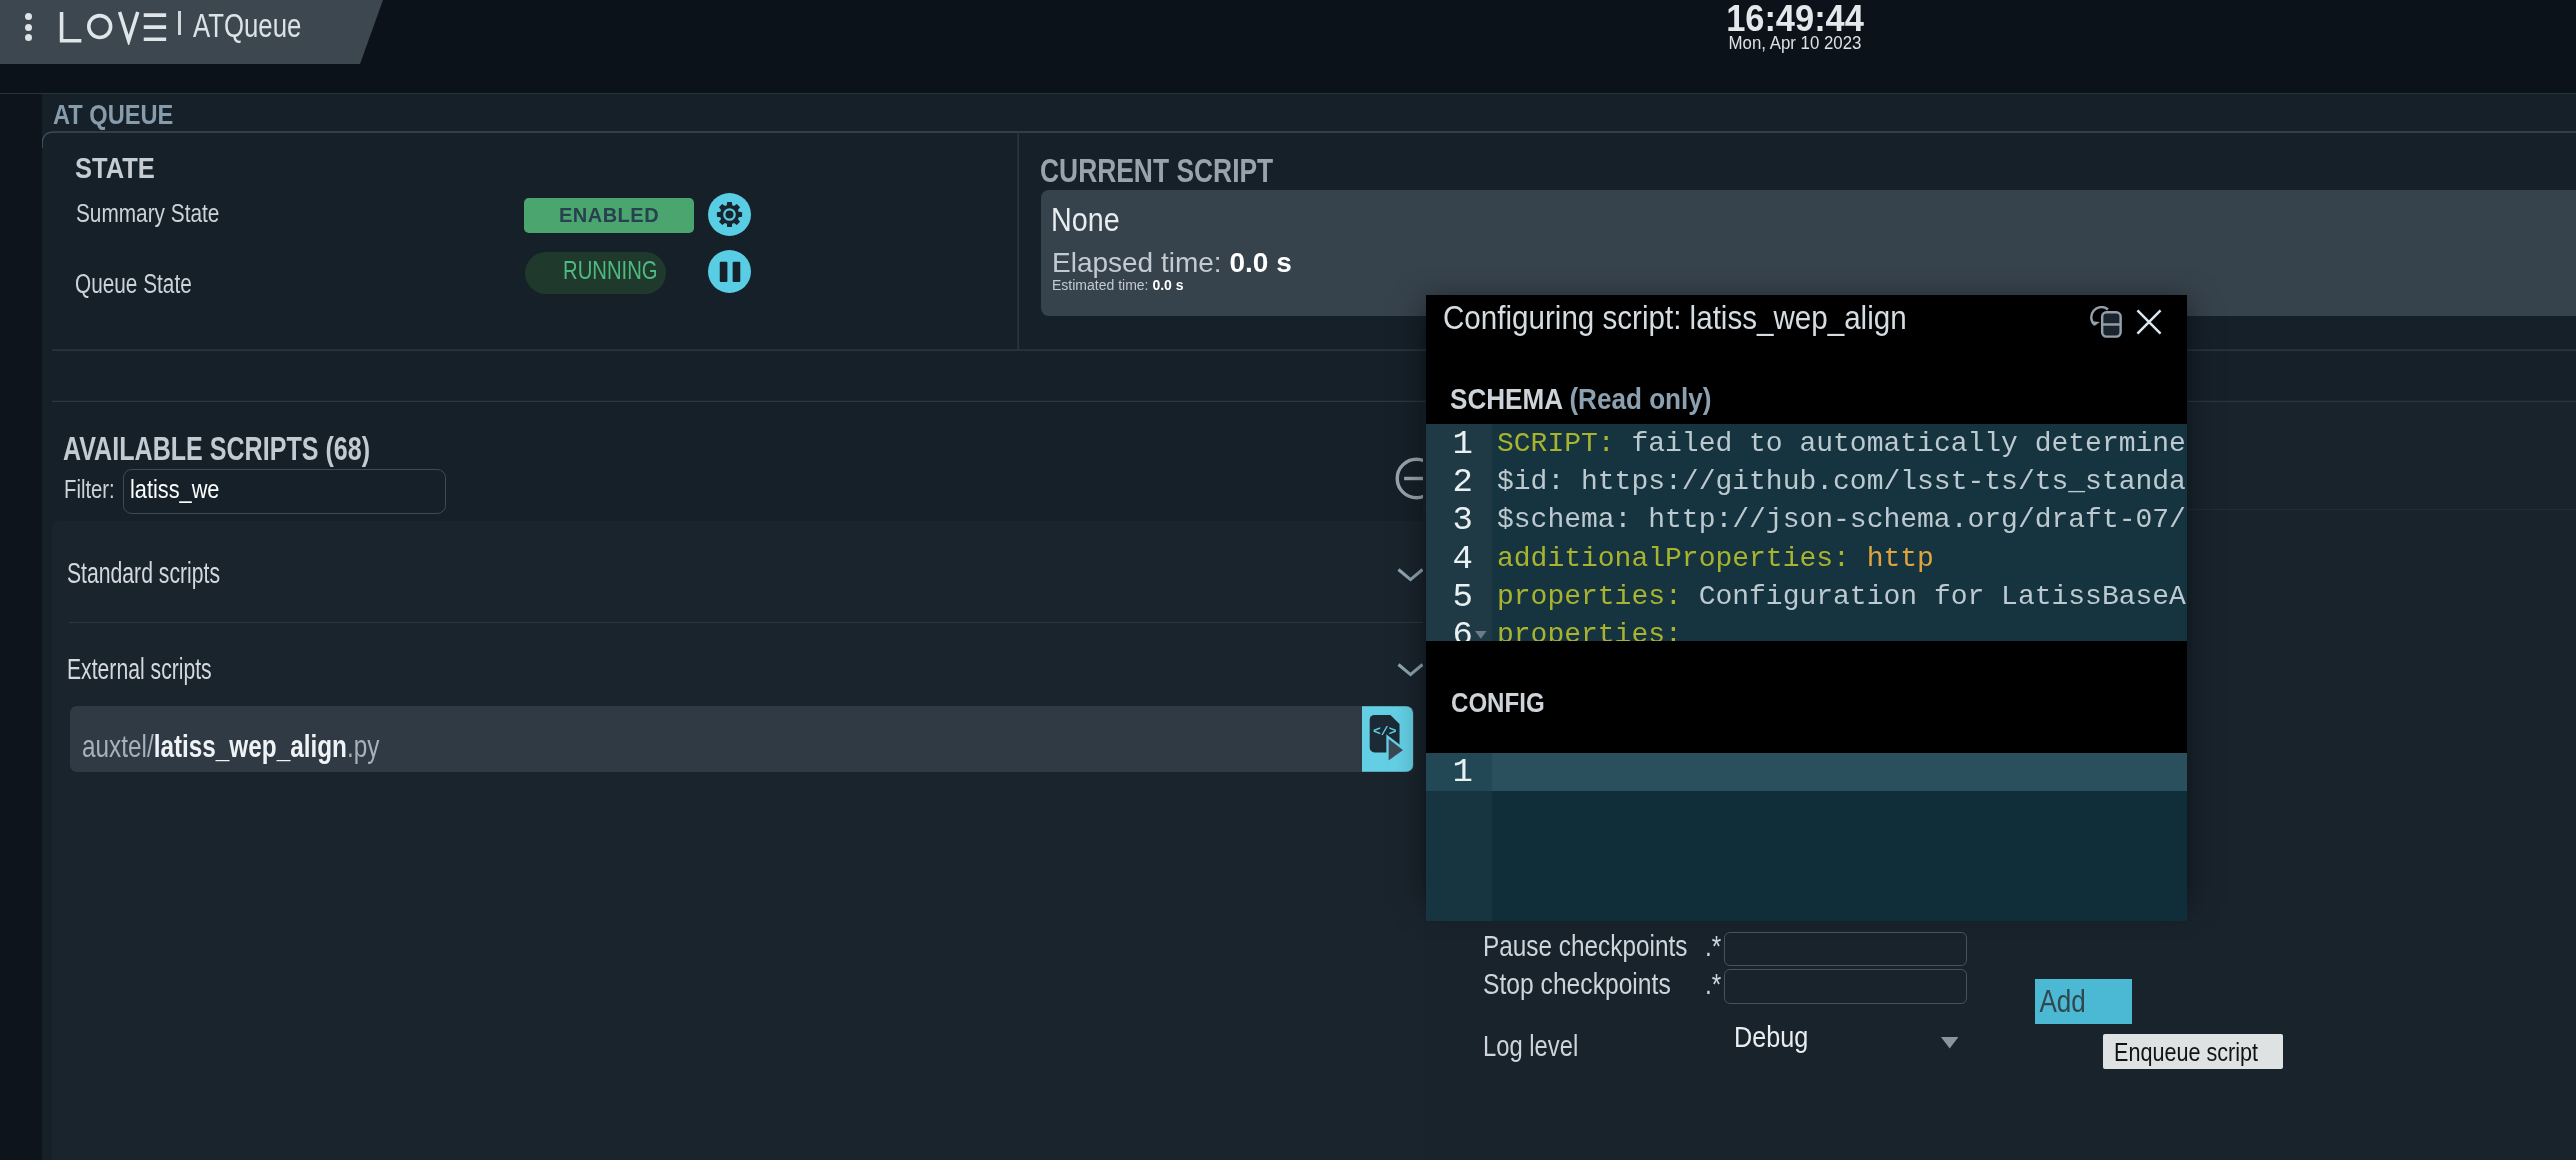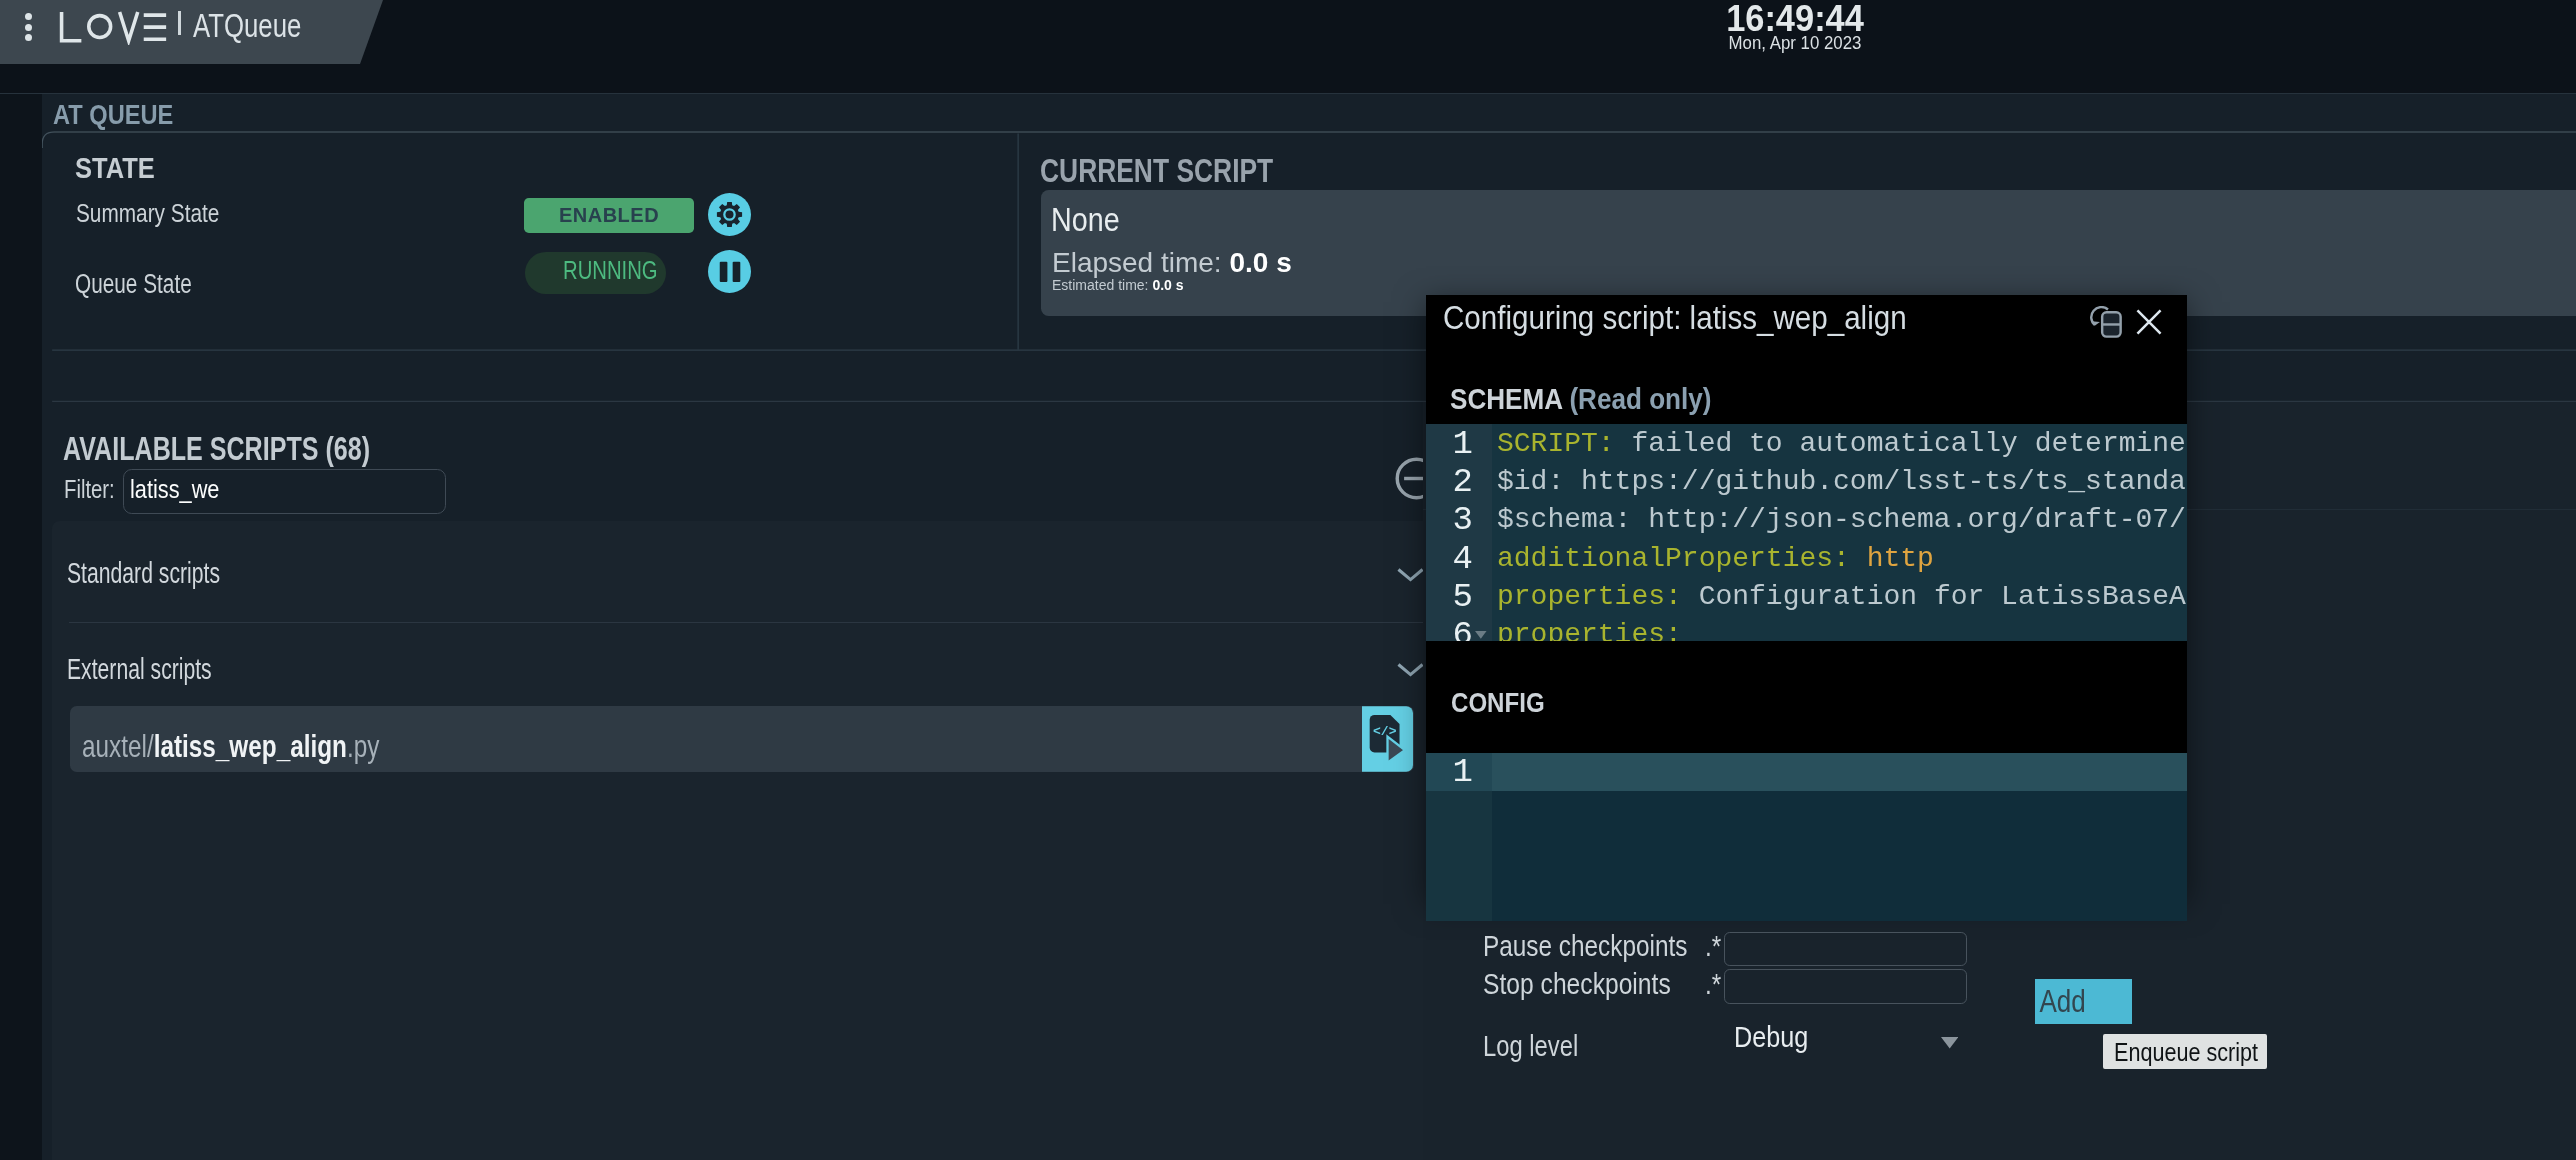--- a/index.html
+++ b/index.html
@@ -19,21 +19,21 @@
 #finput{left:123px;top:469px;width:323px;height:45px;border:1.3px solid #3f4a55;border-radius:8.7px}
 #srow{left:70px;top:706px;width:1344px;height:66px;background:#2f3a44;border-radius:6.8px}
 #rcol{left:1423px;top:402px;width:1153px;height:759px;background:#19232c}
 
 #modal{left:1426px;top:295px;width:761px;height:604px;background:#000000;box-shadow:0 5.8px 29px rgba(0,0,0,.5)}
 .lnum{position:absolute;width:47px;text-align:right;color:#e9f1f3;font-size:34px;line-height:38px;font-family:"Liberation Mono",monospace}
 .cl{position:absolute;left:71px;white-space:pre;font-size:28px;line-height:38px;color:#bcc9cf;font-family:"Liberation Mono",monospace}
 .y{color:#a9b42e}.o{color:#dfa440}
 .finp{position:absolute;width:243px;border:1.3px solid #48535d;border-radius:5.8px;background:transparent}
 #addbtn{left:609px;top:684px;width:97px;height:45px;background:#4cb9d4;border-radius:0;display:flex;align-items:center;justify-content:flex-start}
-#tooltip{left:2103px;top:1034px;width:164px;height:35px;background:#dfe2e2;border-radius:1.9px;display:flex;align-items:center;padding-left:10.6px;overflow:visible}
+#tooltip{left:2103px;top:1034px;width:180px;height:35px;background:#dfe2e2;border-radius:1.9px;display:flex;align-items:center;padding-left:10.6px;overflow:visible}
 </style></head><body>
 
 <svg class="abs" style="left:0;top:0" width="2576" height="1161" viewBox="0 0 2668 1202">
  <path d="M43.7 153 V149 Q43.7 136.5 56 136.5 H2668" fill="none" stroke="#49586455" stroke-width="1.4"></path>
  <path d="M43.7 153 V149 Q43.7 136.5 56 136.5 H2668" fill="none" stroke="#4e5d68" stroke-width="1.2" opacity="0.75"></path>
  <path d="M54 362.5 H2668" stroke="#2e3d48" stroke-width="1.3"></path>
  <path d="M1054.5 138 V362" stroke="#2c3c47" stroke-width="1.4"></path>
  <path d="M54 415.5 H2668" stroke="#2b3742" stroke-width="1.3"></path>
 </svg>
 

